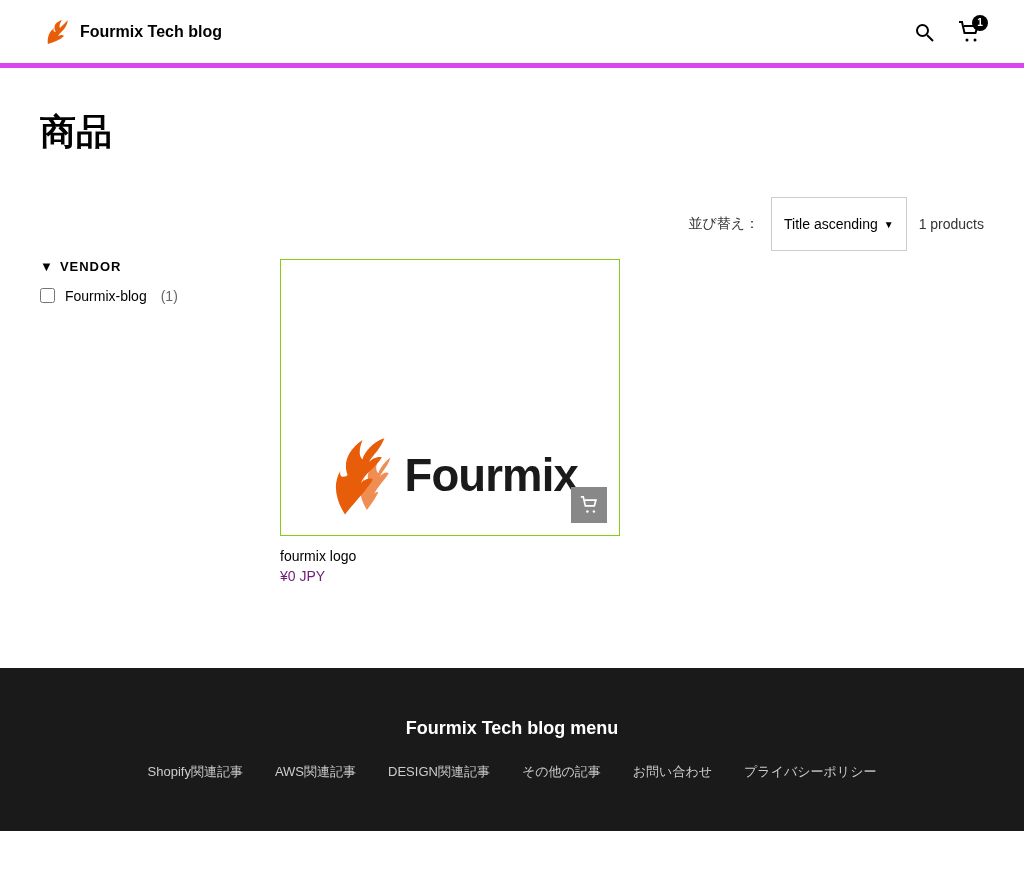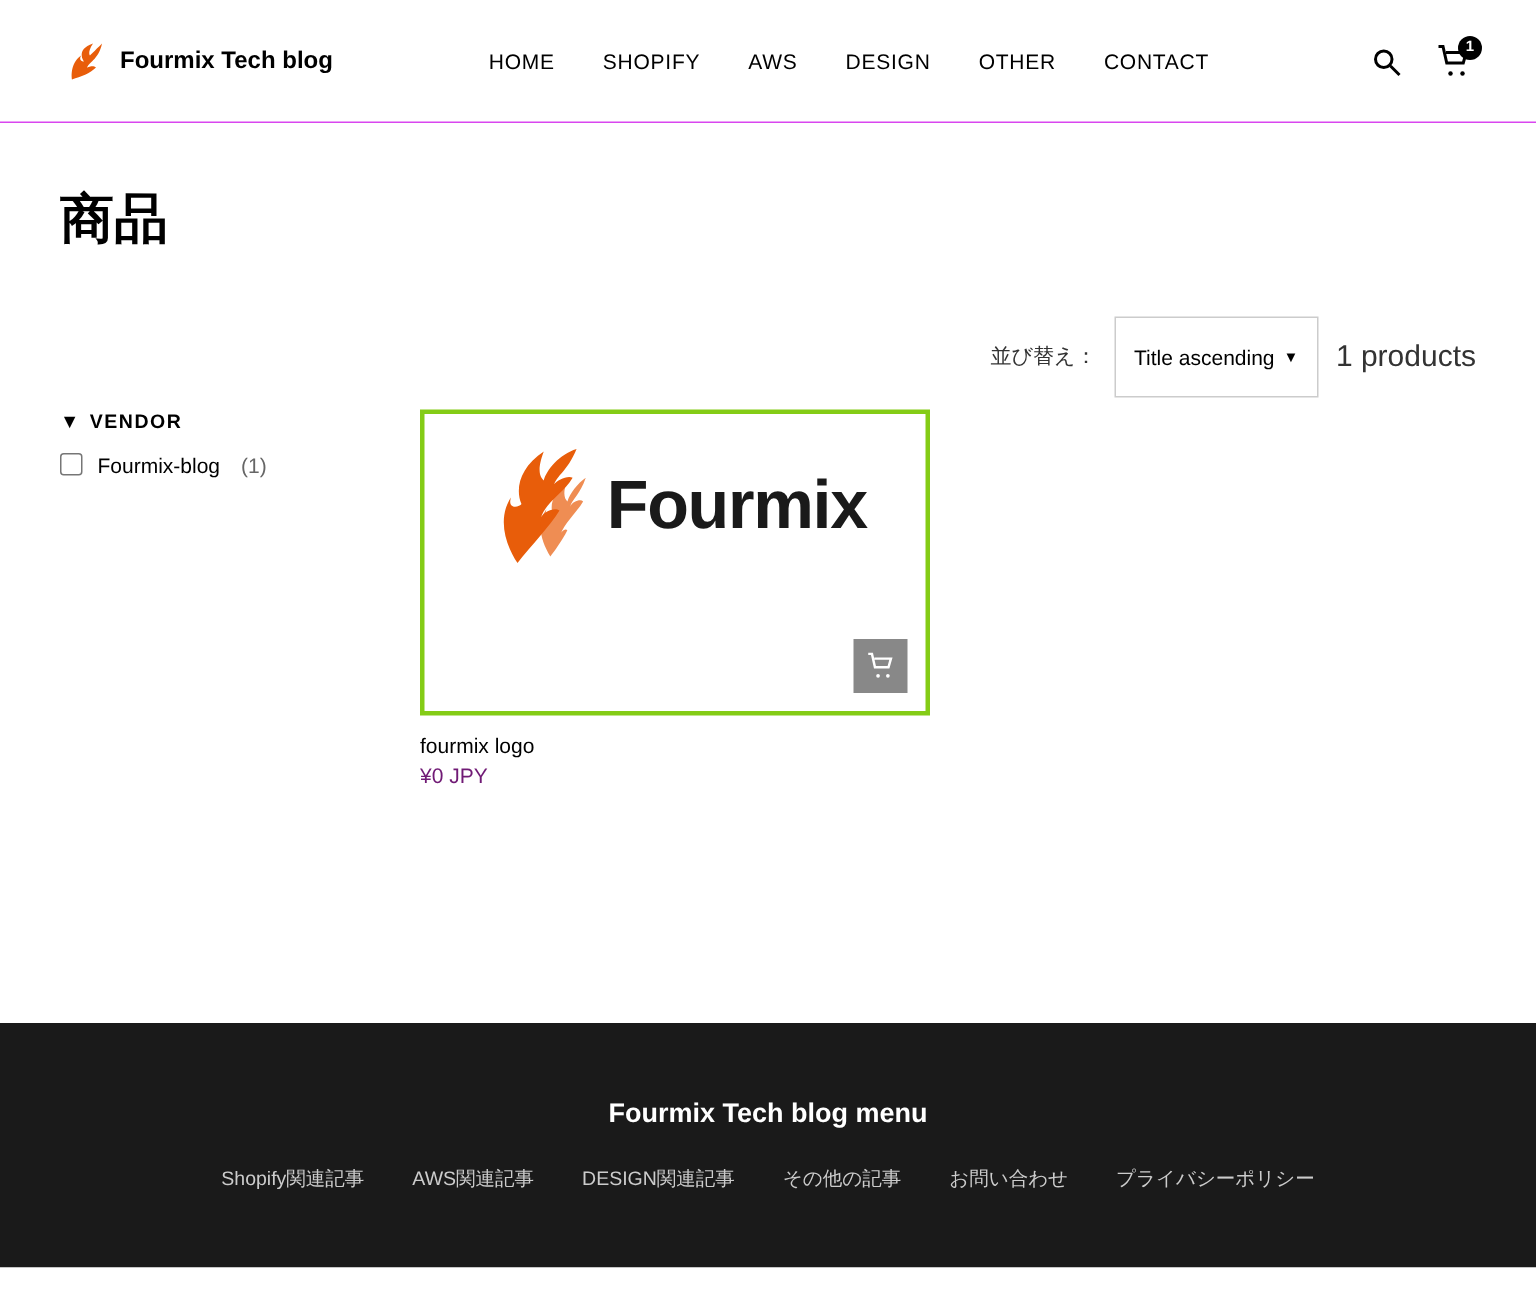--- a/index.html
+++ b/index.html
@@ -4,22 +4,22 @@
   <style>
     * { margin: 0; padding: 0; box-sizing: border-box; }
     body { font-family: -apple-system, BlinkMacSystemFont, 'Segoe UI', sans-serif; background: #fff; color: #000; }
 
     
     .header {
       display: flex;
       align-items: center;
       justify-content: space-between;
       padding: 0 40px;
-      height: 82px;
-      border-bottom: 1px solid #d946ef;
+      height: 68px;
+      border-bottom: 5px solid #d946ef;
     }
     .logo-area {
       display: flex;
       align-items: center;
       gap: 8px;
       text-decoration: none;
       color: #000;
     }
     .logo-icon {
       width: 32px;
@@ -105,21 +105,21 @@
       border: 1px solid #ccc;
       padding: 18px 12px;
       font-size: 14px;
       cursor: pointer;
       background: #fff;
     }
     .sort-chevron {
       font-size: 10px;
     }
     .products-count {
-      font-size: 20px;
+      font-size: 14px;
       color: #333;
     }
 
     
     .content-area {
       display: flex;
       gap: 40px;
     }
     .sidebar {
       width: 200px;
@@ -158,25 +158,25 @@
     
     .products-grid {
       flex: 1;
     }
     .product-card {
       width: 340px;
       cursor: pointer;
     }
     .product-image-wrap {
       width: 340px;
-      height: 204px;
+      height: 277px;
       background: #fff;
-      border: 3px solid #84cc16;
-      display: flex;
-      align-items: flex-start;
+      border: 1px solid #84cc16;
+      display: flex;
+      align-items: flex-end;
       justify-content: center;
       position: relative;
       overflow: hidden;
     }
     .add-to-cart-btn {
       position: absolute;
       bottom: 12px;
       right: 12px;
       width: 36px;
       height: 36px;
@@ -233,28 +233,20 @@
 
 <header class="header">
   <a class="logo-area" href="#">
 
     <svg class="logo-icon" viewBox="0 0 32 32" fill="none">
       <path d="M8 28 C8 28 6 18 14 12 C12 16 16 16 16 16 C16 16 10 8 22 4 C18 10 20 12 20 12 C20 12 26 6 28 4 C26 14 20 16 18 20 C18 20 22 18 24 20 C20 24 14 26 8 28Z" fill="#e85d0a"></path>
     </svg>
     <span class="logo-text">Fourmix Tech blog</span>
   </a>
 
-  <nav class="nav">
-    <a href="#">HOME</a>
-    <a href="#">SHOPIFY</a>
-    <a href="#">AWS</a>
-    <a href="#">DESIGN</a>
-    <a href="#">OTHER</a>
-    <a href="#">CONTACT</a>
-  </nav>
 
   <div class="header-icons">
     <button class="icon-btn">
       <svg width="20" height="20" viewBox="0 0 20 20" fill="none" stroke="#000" stroke-width="2">
         <circle cx="8.5" cy="8.5" r="5.5"></circle>
         <line x1="13" y1="13" x2="19" y2="19"></line>
       </svg>
     </button>
     <button class="icon-btn cart-btn">
       <svg width="22" height="22" viewBox="0 0 22 22" fill="none" stroke="#000" stroke-width="2">

